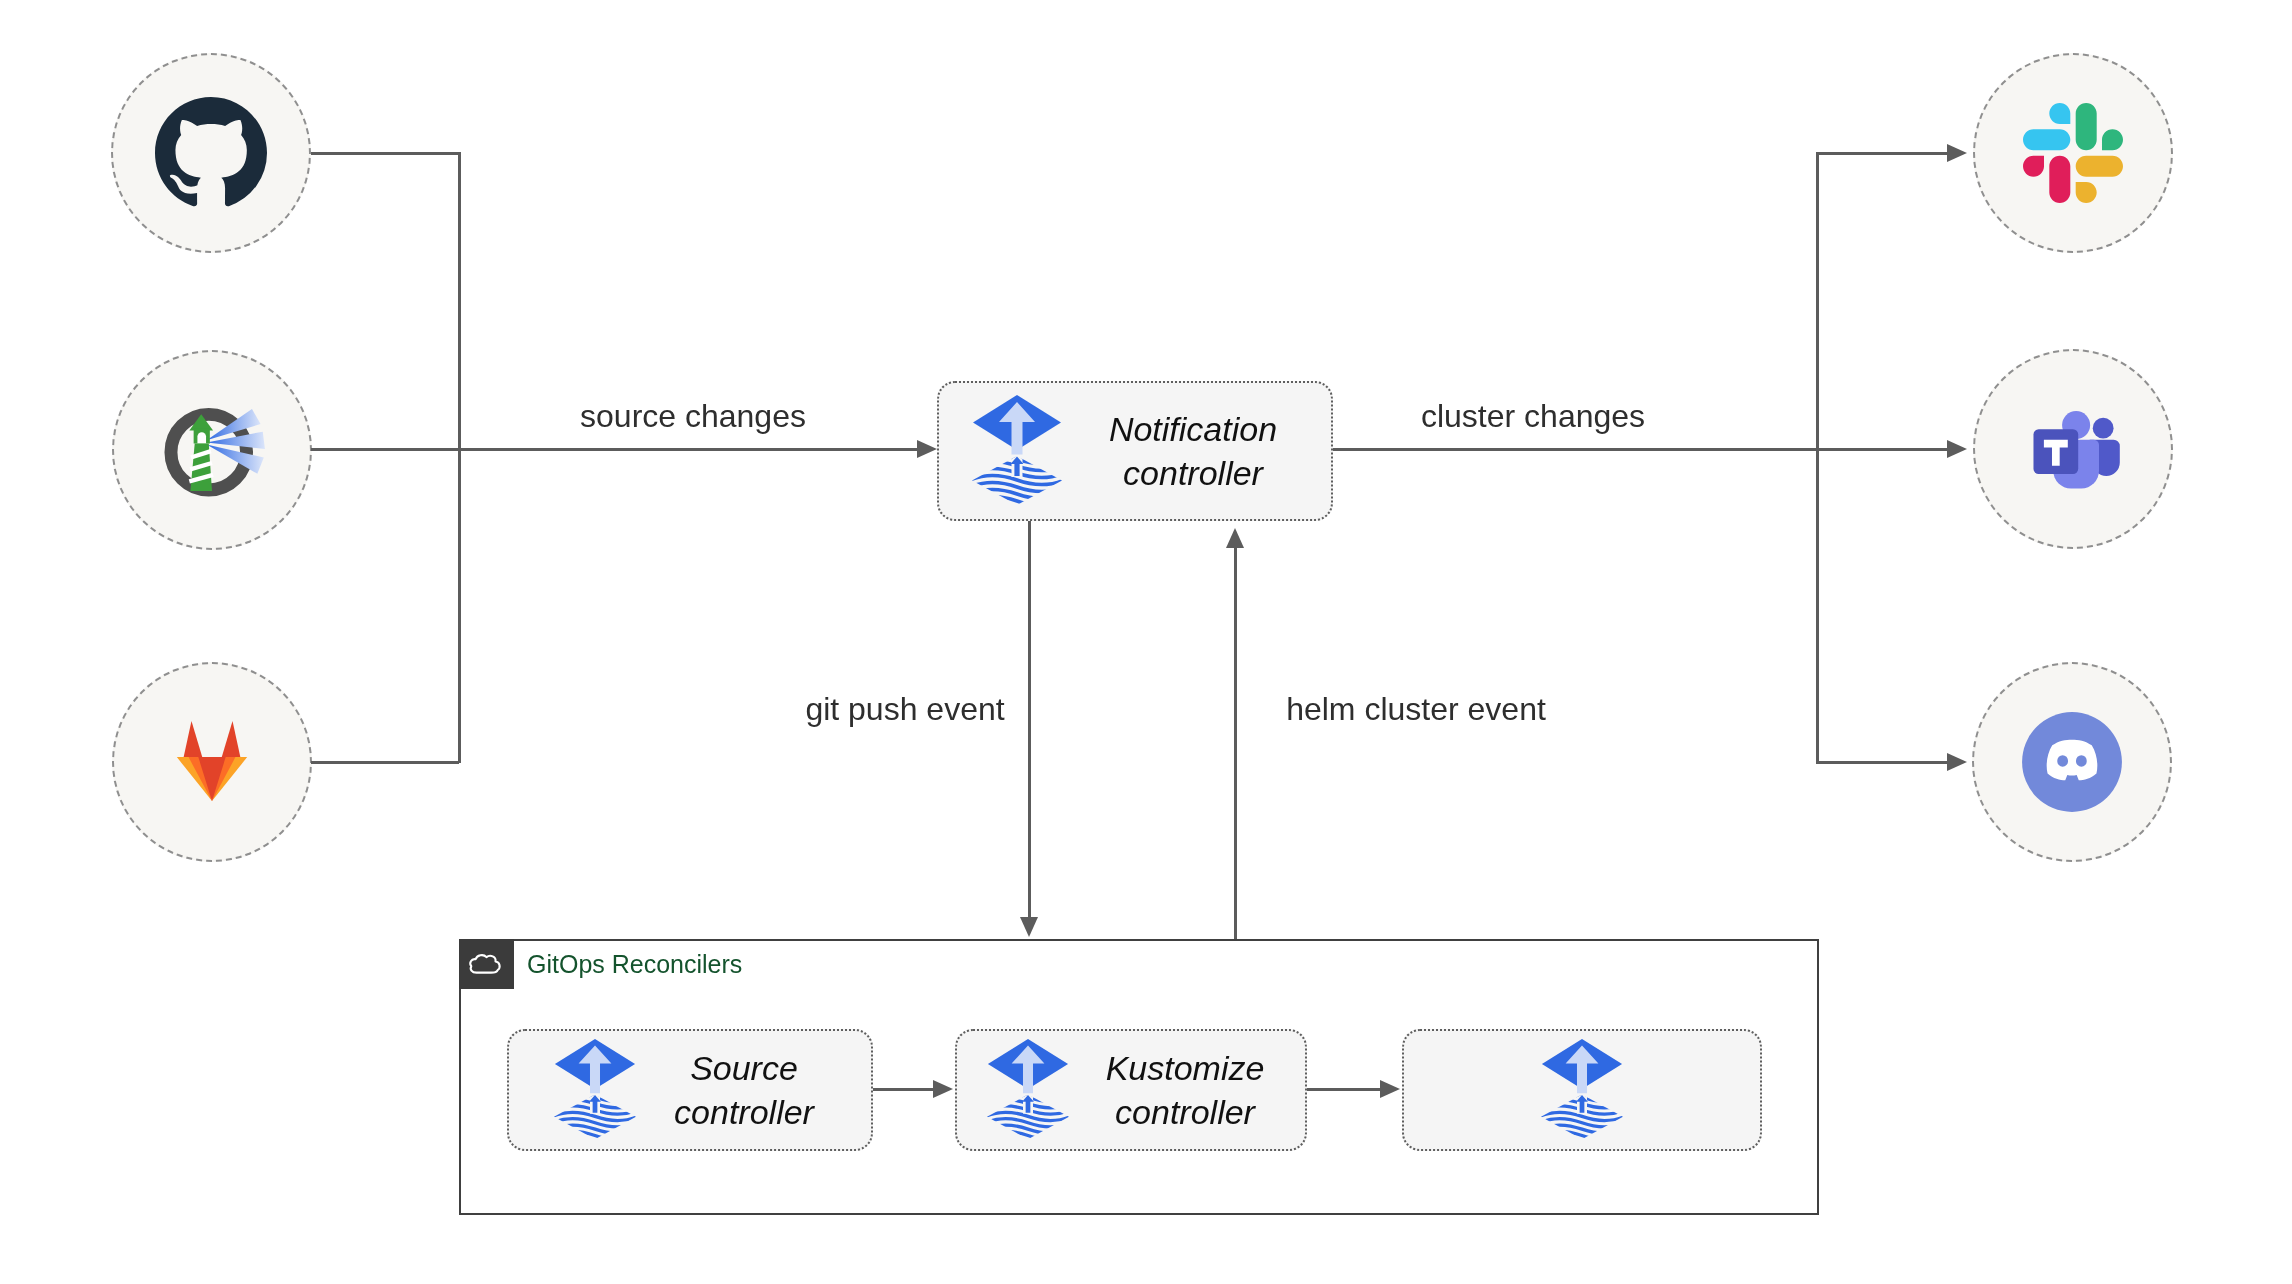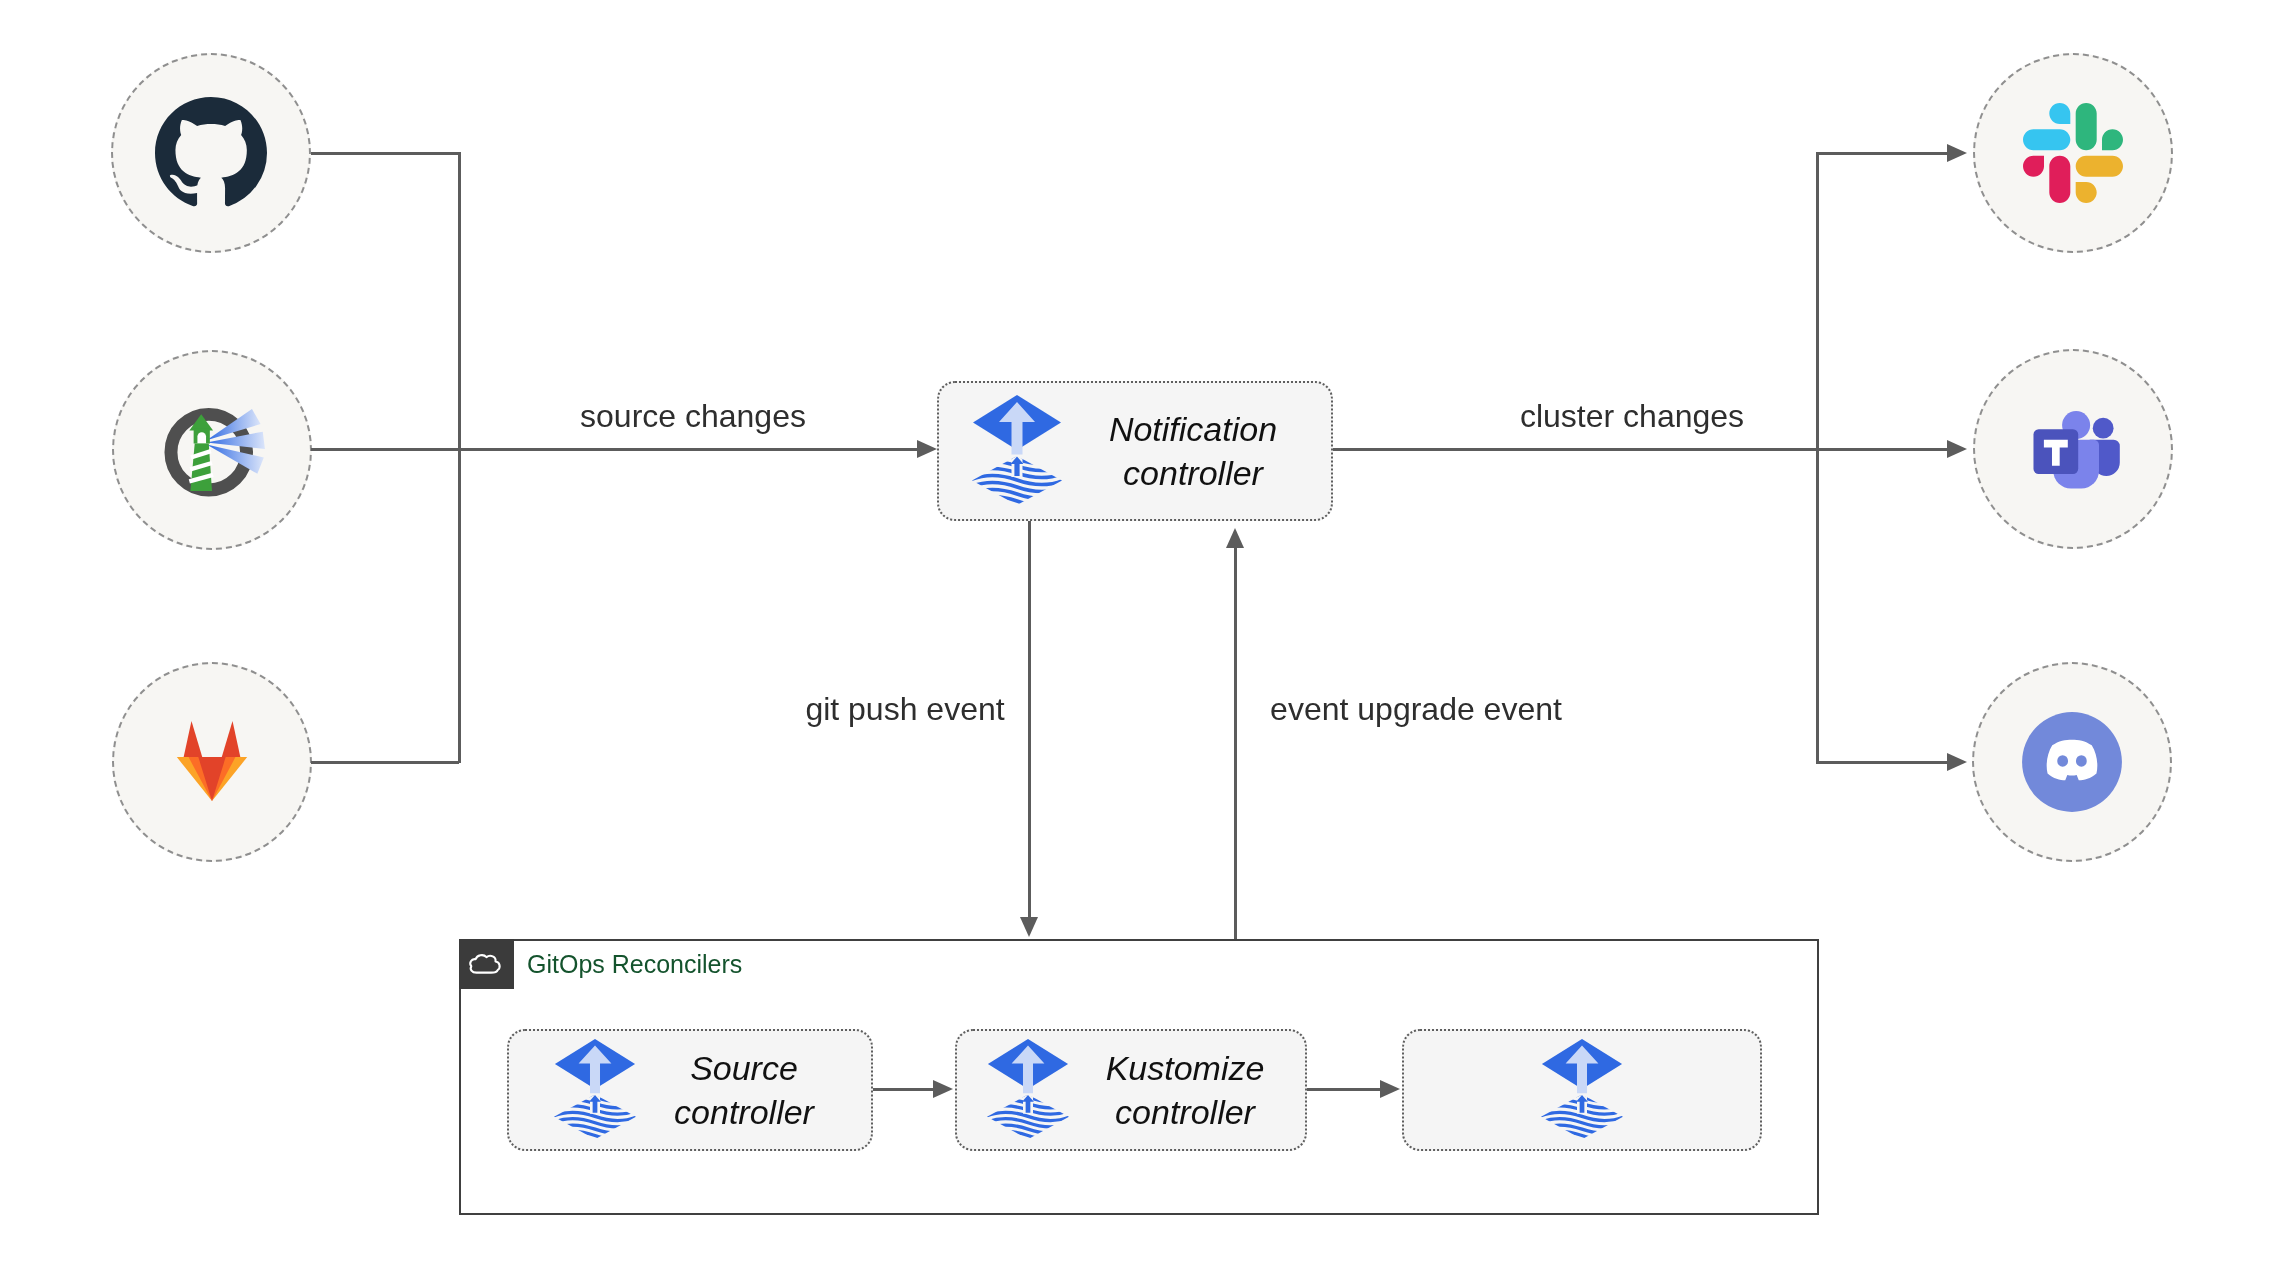--- a/index.html
+++ b/index.html
@@ -156,29 +156,29 @@
   </div>
 
   <div class="hline" style="left:1333px;top:448px;width:486px"></div>
   <div class="vline" style="left:1816px;top:152px;height:611px"></div>
   <div class="hline" style="left:1816px;top:152px;width:132px"></div>
   <div class="arrow-r" style="left:1947px;top:144px"></div>
   <div class="hline" style="left:1816px;top:448px;width:132px"></div>
   <div class="arrow-r" style="left:1947px;top:440px"></div>
   <div class="hline" style="left:1816px;top:761px;width:132px"></div>
   <div class="arrow-r" style="left:1947px;top:753px"></div>
-  <div class="edge-label" style="left:1632px;top:398px">cluster changes</div>
+  <div class="edge-label" style="left:1533px;top:398px">cluster changes</div>
 
   <div class="vline" style="left:1028px;top:521px;height:398px"></div>
   <div class="arrow-d" style="left:1020px;top:917px"></div>
   <div class="edge-label" style="left:905px;top:691px">git push event</div>
 
   <div class="vline" style="left:1234px;top:548px;height:391px"></div>
   <div class="arrow-u" style="left:1226px;top:528px"></div>
-  <div class="edge-label" style="left:1416px;top:691px">event upgrade event</div>
+  <div class="edge-label" style="left:1416px;top:691px">helm cluster event</div>
 
   <div class="group-box">
     <div class="group-corner">
       <svg viewBox="0 0 44 30" width="38" height="26">
         <path d="M11 25 C5.5 25 3 21 5 17.5 C2 14 5 8.5 10 9.5 C11.5 4.5 19 3 22.5 7 C27 3.5 34 6.5 33 12 C38 12.5 39.5 19 35.5 22 C34.5 24.5 31 25 28 25 Z" fill="none" stroke="#ffffff" stroke-width="2.4" stroke-linejoin="round"></path>
       </svg>
     </div>
     <div class="group-title">GitOps Reconcilers</div>
   </div>
 

